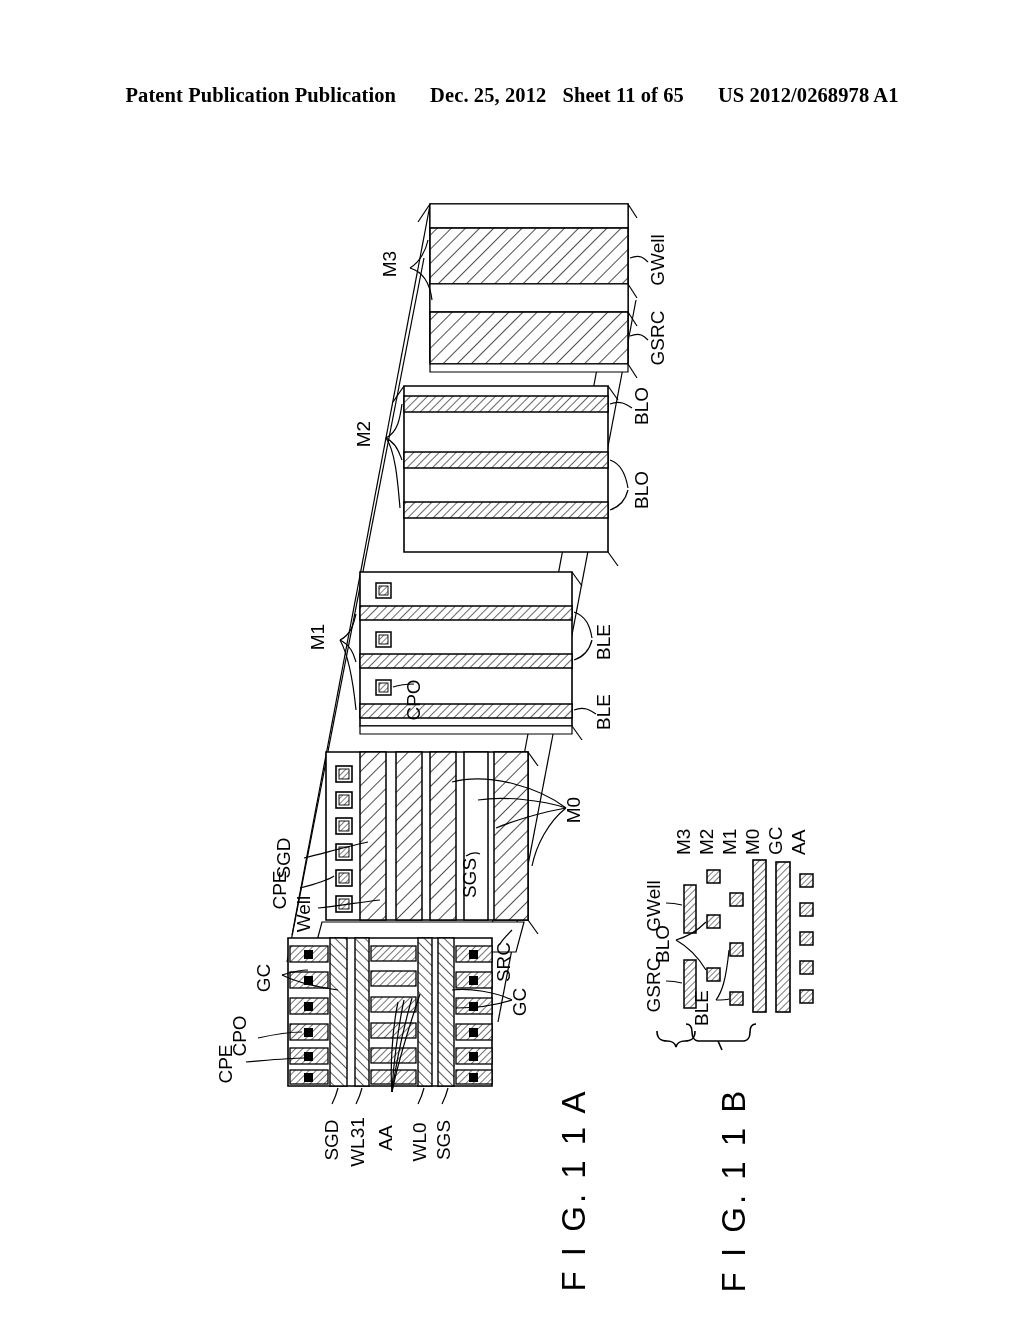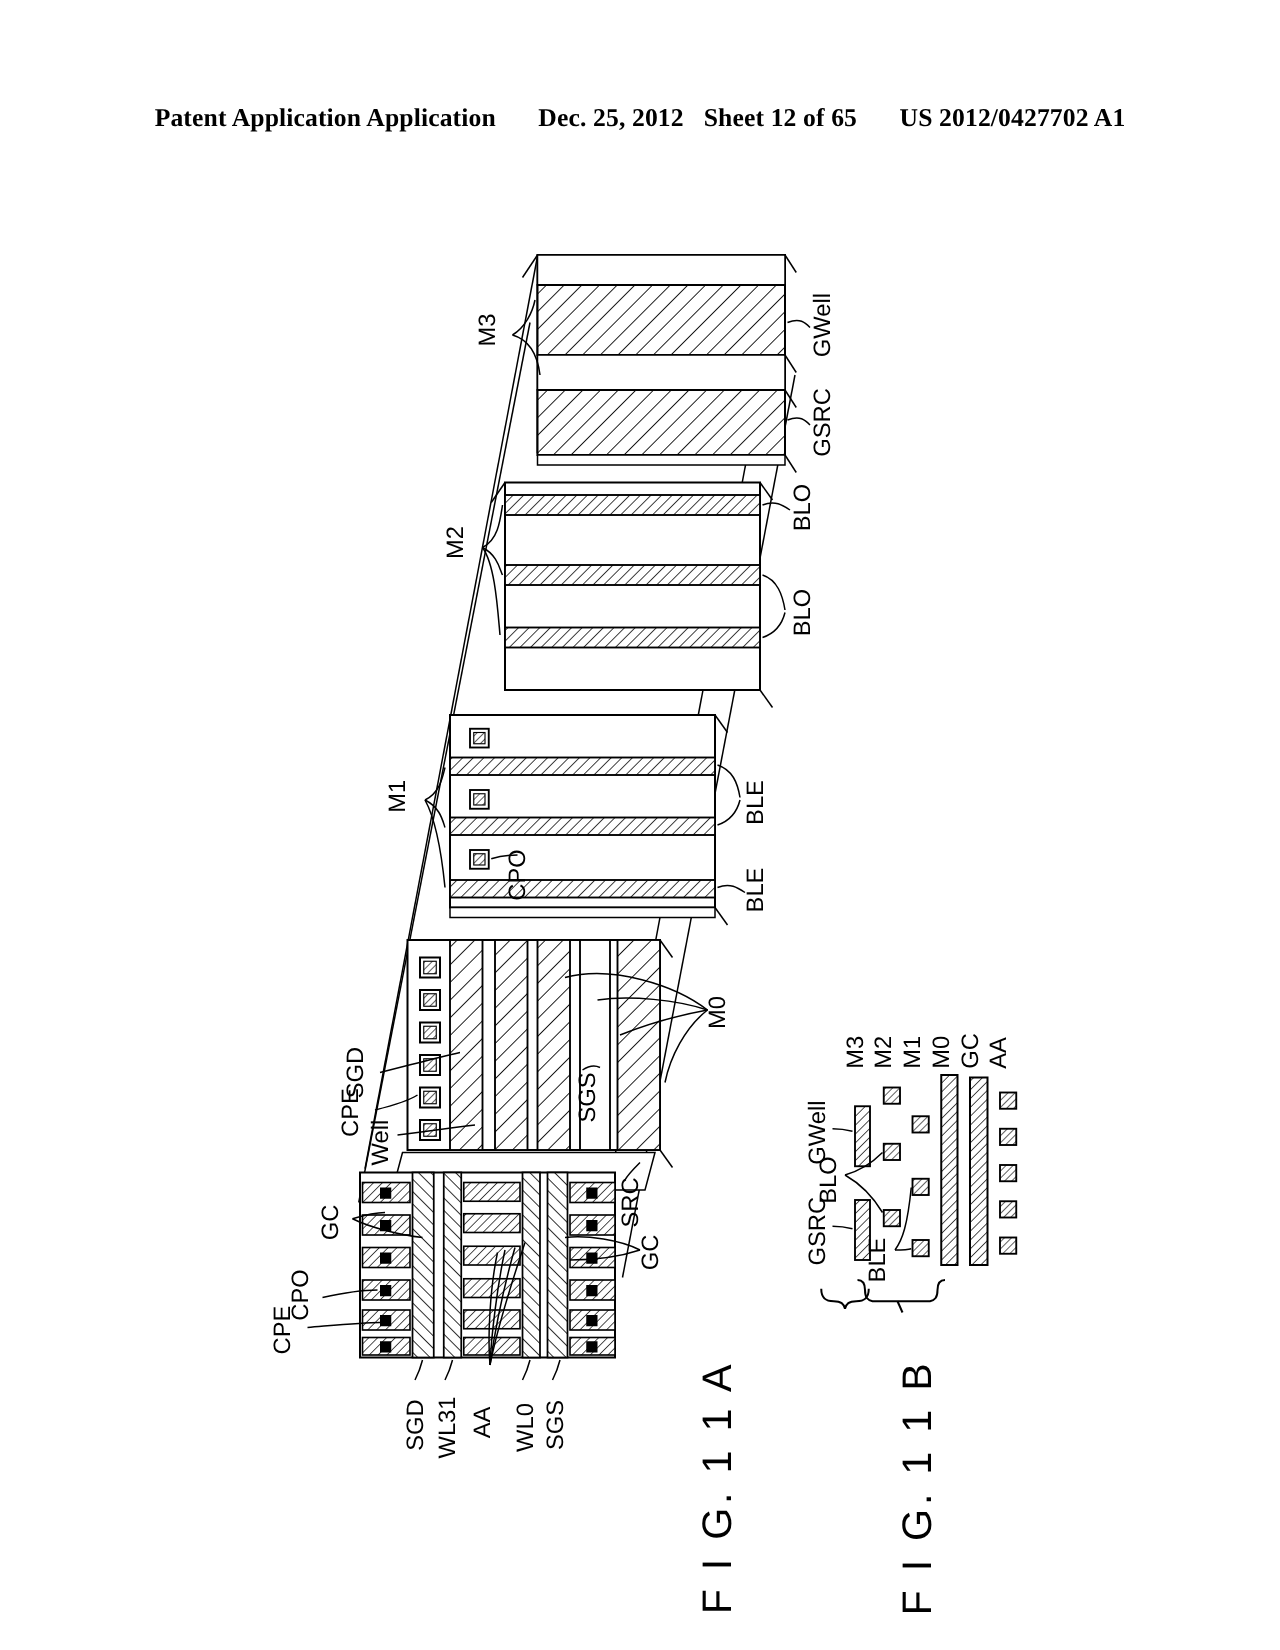--- a/index.html
+++ b/index.html
@@ -57,21 +57,21 @@
   }
   .ln { stroke:#000; fill:none; }
   .thin { stroke-width: 1.2; }
   .med  { stroke-width: 1.6; }
   .wht  { fill:#ffffff; }
 </style>
 </head>
 <body>
 
 <div id="pub-header">
-  <span class="seg">Patent Application Application</span><span class="gap-a"></span><span class="seg">Dec. 25, 2012</span><span class="gap-b"></span><span class="seg">Sheet 12 of 65</span><span class="gap-c"></span><span class="seg">US 2012/0427702 A1</span>
+  <span class="seg">Patent Publication Publication</span><span class="gap-a"></span><span class="seg">Dec. 25, 2012</span><span class="gap-b"></span><span class="seg">Sheet 11 of 65</span><span class="gap-c"></span><span class="seg">US 2012/0268978 A1</span>
 </div>
 
 <div id="drawing">
 <svg width="1024" height="1320" viewBox="0 0 1024 1320" xmlns="http://www.w3.org/2000/svg">
   <defs>
 
     <pattern id="hatchA" width="10" height="10" patternUnits="userSpaceOnUse" patternTransform="rotate(45)">
       <rect width="10" height="10" fill="#fff"></rect>
       <line x1="0" y1="0" x2="0" y2="10" stroke="#000" stroke-width="1.4"></line>
     </pattern>

